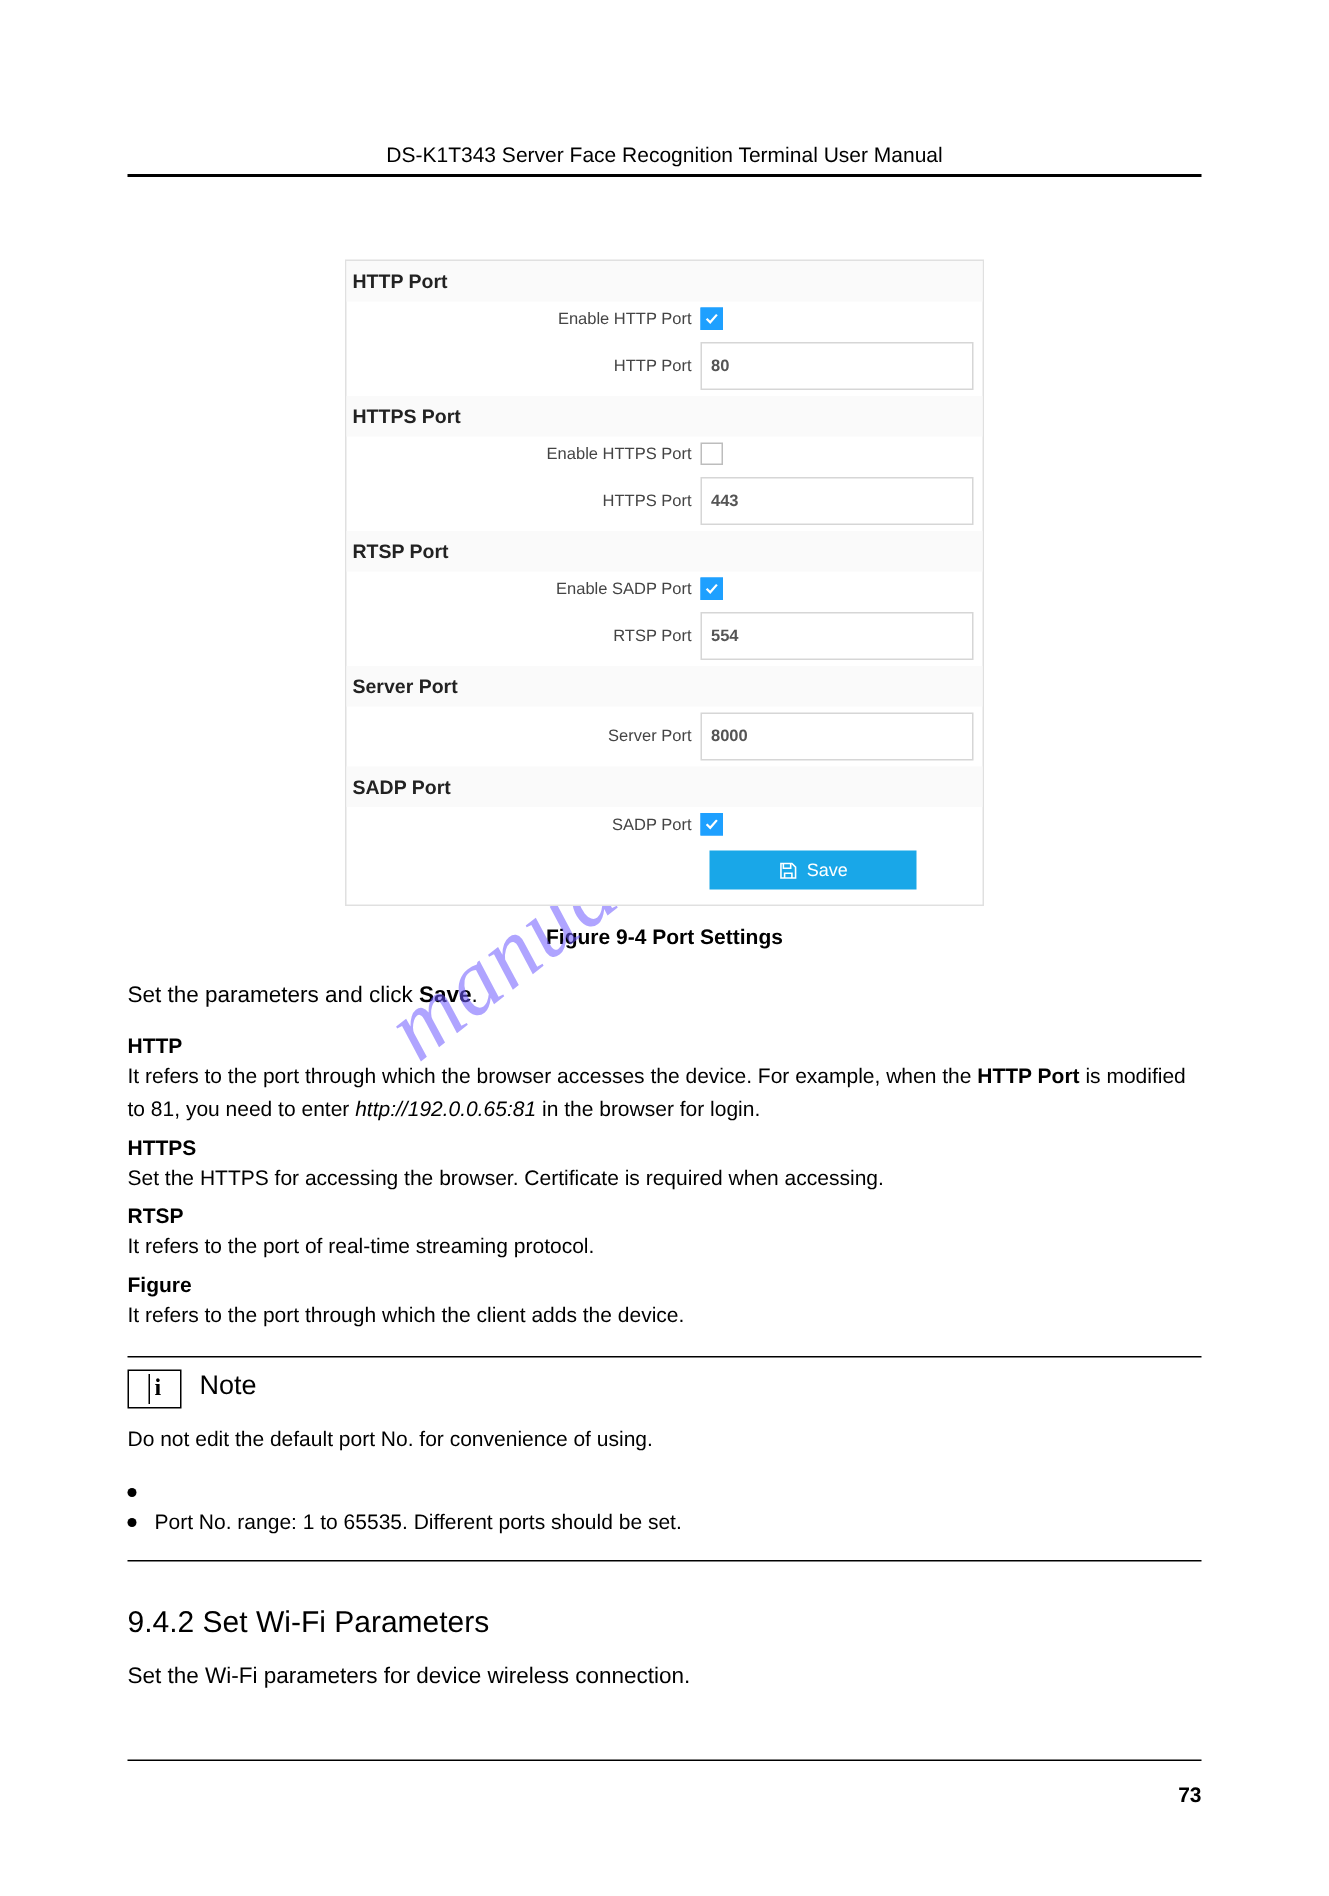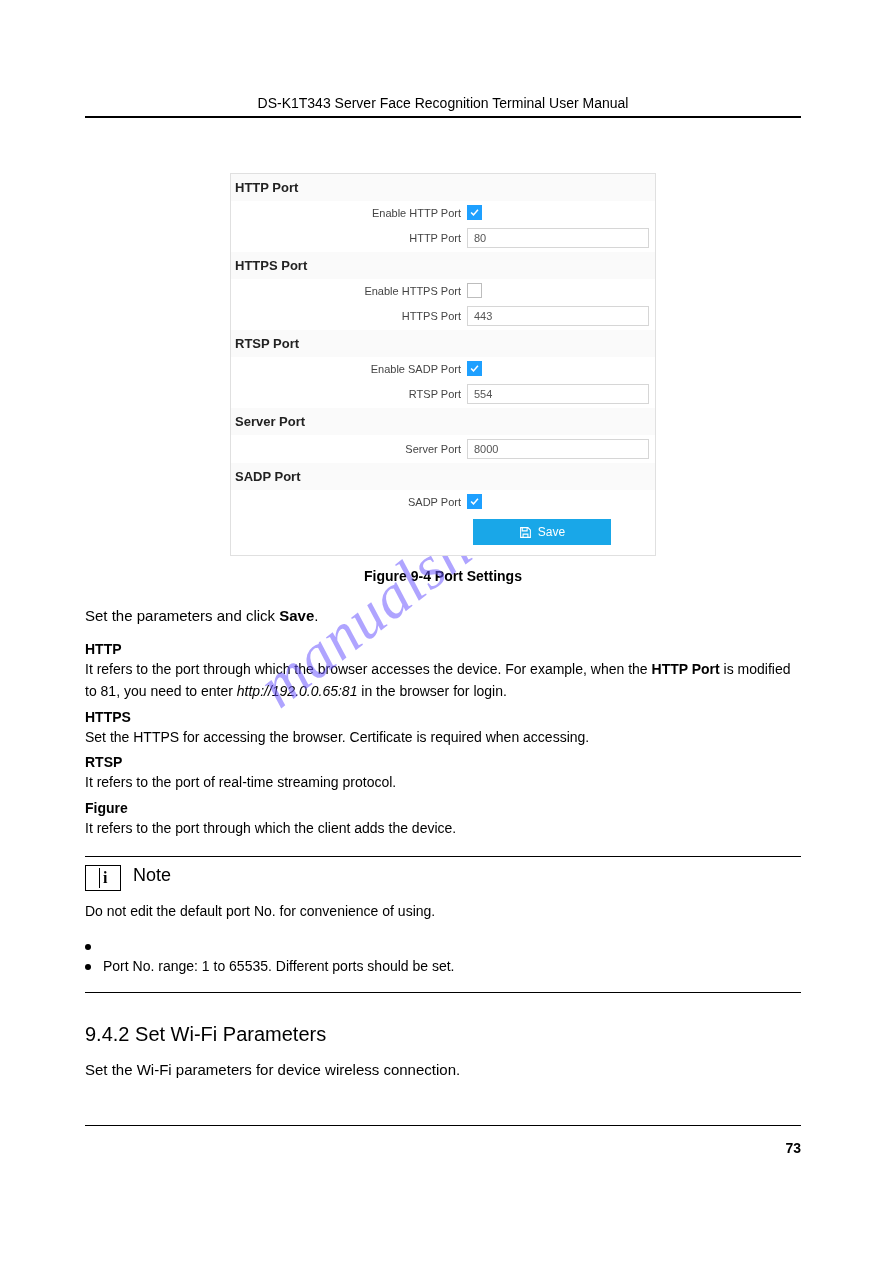--- a/index.html
+++ b/index.html
@@ -66,26 +66,27 @@
     background: #fff;
   }
   .cb.checked {
     background: #1ea0ff;
     border-color: #1ea0ff;
   }
   .cb.checked svg { display: block; }
   .cb svg { display: none; width: 11px; height: 11px; }
   .txt {
     width: 182px;
-    height: 20px;
+    height: 32px;
     border: 1px solid #d6d6d6;
     padding: 0 6px;
     font-size: 11px;
     color: #555;
     background: #fff;
+    font-weight: bold;
   }
   .save-row {
     padding: 6px 4px 10px 4px;
     display: flex;
   }
   .save-btn {
     margin-left: 238px;
     width: 138px;
     height: 26px;
     background: #19a7e8;

